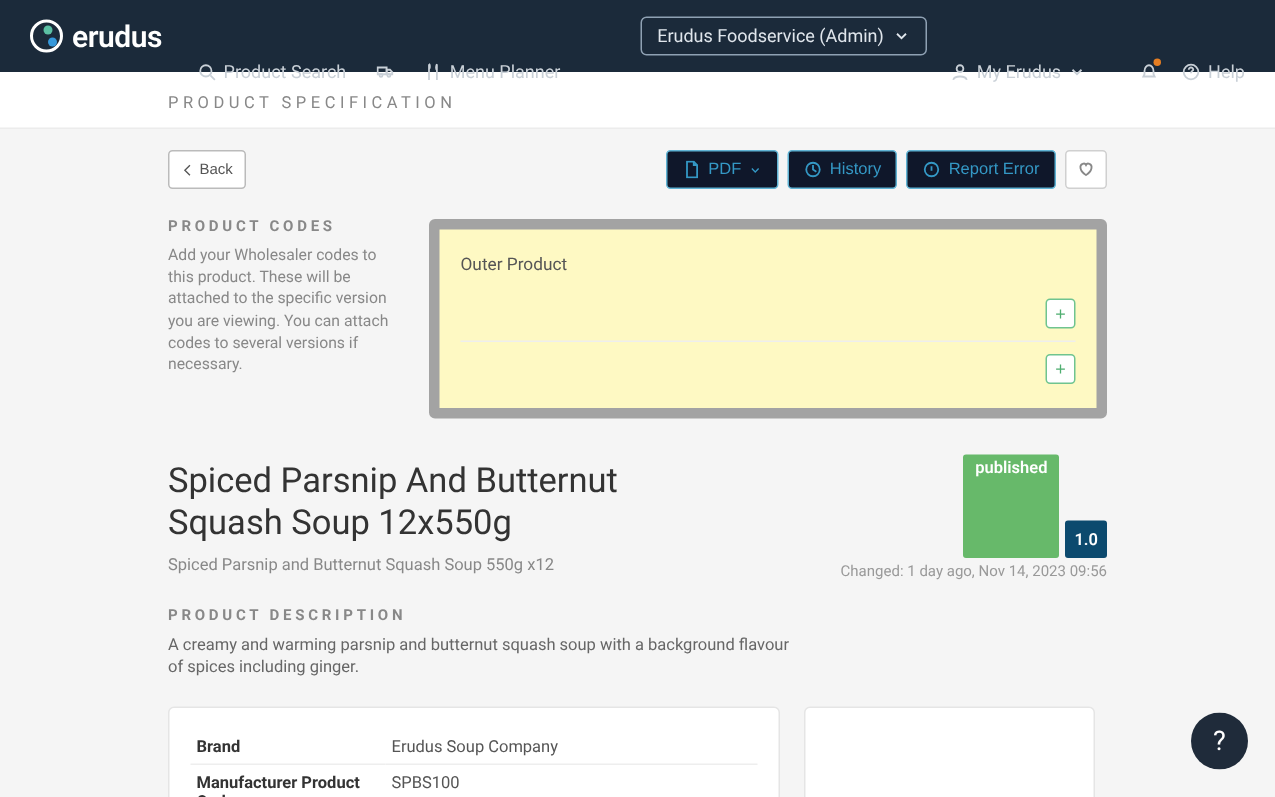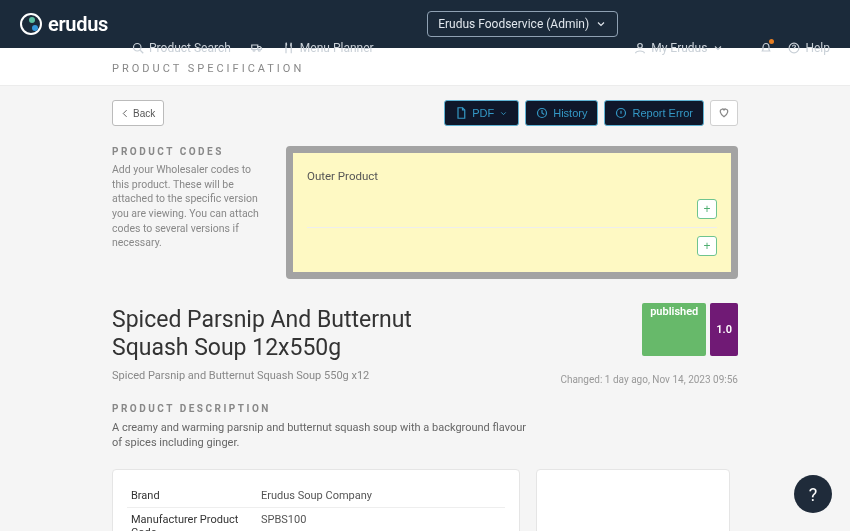--- a/index.html
+++ b/index.html
@@ -88,36 +88,36 @@
   .card-sub-left { display: flex; align-items: center; gap: 6px; color: #666; }
   .plus-right { display: flex; justify-content: flex-end; padding: 6px 0; }
 
   
   .product-header { margin-top: 24px; display: flex; align-items: center; gap: 20px; }
   .product-title { font-size: 23px; color: #333; font-weight: 400; line-height: 1.2; max-width: 380px; }
   .product-sub { font-size: 11px; color: #888; margin-top: 8px; }
   .product-meta { margin-left: auto; text-align: right; }
   .badges { display: flex; gap: 4px; justify-content: flex-end; }
   .badge-pub { background: #67b96a; color: #fff; padding: 2px 8px; border-radius: 2px; font-size: 11px; font-weight: 600; }
-  .badge-ver { background: #701a75; color: #fff; padding: 20px 6px; border-radius: 2px; font-size: 11px; font-weight: 600; }
-  .meta-line { font-size: 10px; color: #999; margin-top: 18px; }
+  .badge-ver { background: #0c4a6e; color: #fff; padding: 6px 6px; border-radius: 2px; font-size: 11px; font-weight: 600; margin-top: 44px; }
+  .meta-line { font-size: 10px; color: #999; margin-top: 4px; }
 
   
   .desc-block { margin-top: 18px; max-width: 420px; }
   .desc-text { font-size: 11px; color: #666; line-height: 1.4; }
 
   
   .cards-grid { display: flex; gap: 16px; margin-top: 18px; padding-bottom: 30px; }
   .info-card {
     background: #fff; border: 1px solid #e5e5e5; border-radius: 4px; padding: 14px; width: 408px;
   }
   .side-card { background: #fff; border: 1px solid #e5e5e5; border-radius: 4px; width: 194px; }
   table.spec { width: 100%; border-collapse: collapse; font-size: 11px; }
   table.spec td { padding: 5px 4px; border-bottom: 1px solid #eee; vertical-align: top; }
-  table.spec td.k { font-weight: 400; color: #333; width: 130px; margin-top: 36px; }
+  table.spec td.k { font-weight: 700; color: #333; width: 130px; margin-top: 36px; }
   table.spec td.v { color: #555; }
   table.spec tr:last-child td { border-bottom: none; }
 
   
   .fab {
     position: fixed; bottom: 18px; right: 18px; width: 38px; height: 38px;
     background: #1f2b3a; color: #fff; border-radius: 50%;
     display: flex; align-items: center; justify-content: center; font-size: 18px; cursor: pointer;
   }
 

